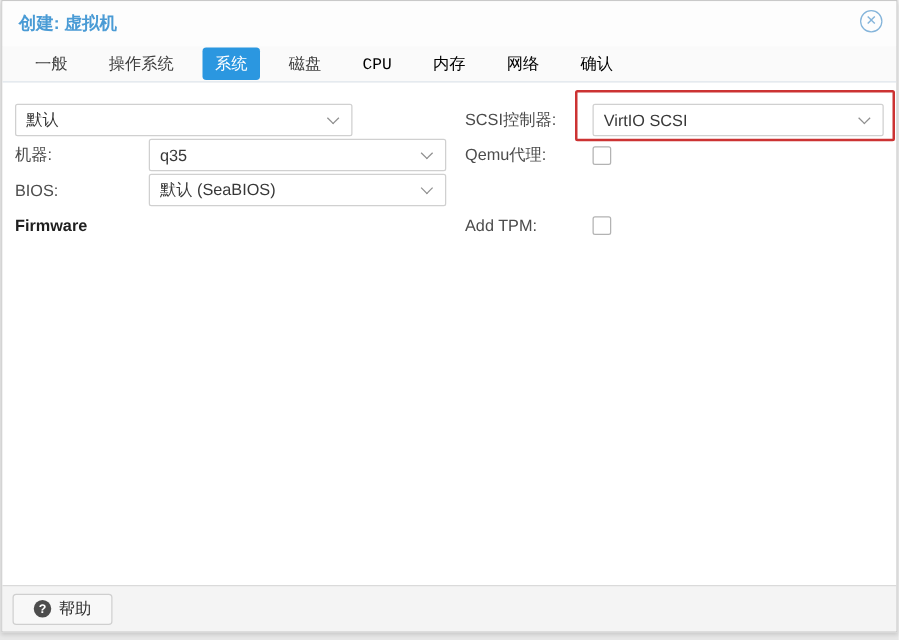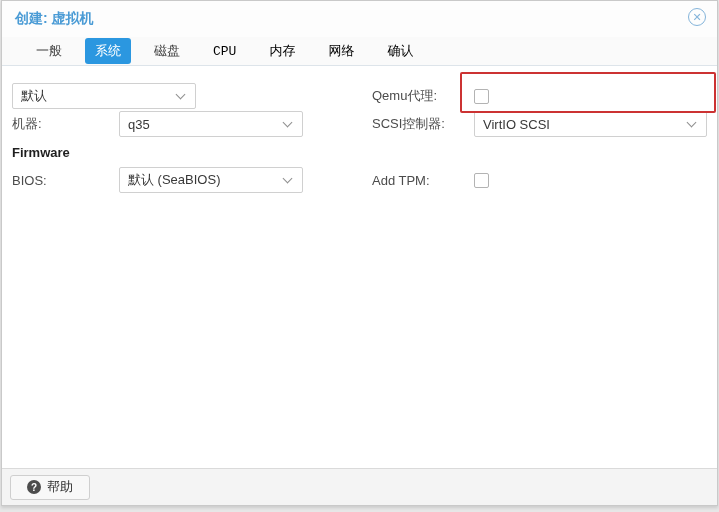--- a/index.html
+++ b/index.html
@@ -29,42 +29,42 @@
     width: 18px; height: 18px; border-radius: 50%;
     border: 1.5px solid #84b4da; color: #84b4da;
     display: flex; align-items: center; justify-content: center;
     font-size: 11px; line-height: 1; cursor: pointer;
   }
   
   .tabbar {
     position: absolute; top: 36px; left: 0; right: 0; height: 28px;
     background: #fafafa;
     display: flex; align-items: center;
-    padding-left: 24px;
+    padding-left: 16px;
   }
   .tab {
     padding: 4px 10px; margin-right: 13px;
     border-radius: 3px; color: #3f3f3f; cursor: pointer; white-space: nowrap;
   }
   .tab.active { background: var(--accent, #2b97e0); color: #ffffff; }
   .tab.disabled { color: #000000; cursor: default; font-family: Liberation Mono, monospace; }
   
   .content {
     position: absolute; top: 64px; left: 0; right: 0; bottom: 37px;
     background: #ffffff; border-top: 1px solid #dde4ea;
   }
   .col { position: absolute; top: 16px; }
   .col-left  { left: 10px;  width: 345px; }
   .col-right { left: 370px; width: 345px; }
   .frow { display: flex; align-items: center; height: 28px; }
   .flabel { flex: 0 0 107px; color: #4c4c4c; }
   .col-right .flabel { flex: 0 0 102px; }
   .section-label { font-weight: bold; color: #1f1f1f; }
   .field {
-    width: 184px; height: 26px;
+    width: 270px; height: 26px;
     background: #fff; border: 1px solid #d0d0d0; border-radius: 2px;
     display: flex; align-items: center; justify-content: space-between;
     padding-left: 8px; color: #383838; cursor: pointer;
   }
   .field.wide { width: 233px; }
   .chev {
     width: 7px; height: 7px; margin-right: 11px; margin-top: -4px;
     border-right: 1.5px solid #8f8f8f; border-bottom: 1.5px solid #8f8f8f;
     transform: rotate(45deg); flex: 0 0 auto;
   }
@@ -114,20 +114,21 @@
 
 <div class="window">
 
   <div class="titlebar">
     <div class="title">创建: 虚拟机</div>
     <div class="close-btn">✕</div>
   </div>
 
   <div class="tabbar">
     <div class="tab">一般</div>
+    <div class="tab">操作系统</div>
     <div class="tab active">系统</div>
     <div class="tab">磁盘</div>
     <div class="tab disabled">CPU</div>
     <div class="tab disabled">内存</div>
     <div class="tab disabled">网络</div>
     <div class="tab disabled">确认</div>
   </div>
 
   <div class="content">
     <div class="col col-left">
@@ -138,42 +139,42 @@
         </div>
       </div>
       <div class="frow">
         <span class="flabel">机器:</span>
         <div class="field">
           <span>q35</span>
           <span class="chev"></span>
         </div>
       </div>
       <div class="frow">
-        <span class="section-label">Firmware</span>
-      </div>
-      <div class="frow">
         <span class="flabel">BIOS:</span>
         <div class="field">
           <span>默认 (SeaBIOS)</span>
           <span class="chev"></span>
         </div>
       </div>
+      <div class="frow">
+        <span class="section-label">Firmware</span>
+      </div>
     </div>
 
     <div class="col col-right">
-      <div class="frow">
-        <span class="flabel">Qemu代理:</span>
-        <span class="checkbox"></span>
-      </div>
       <div class="frow">
         <span class="flabel">SCSI控制器:</span>
         <div class="field wide">
           <span>VirtIO SCSI</span>
           <span class="chev"></span>
         </div>
+      </div>
+      <div class="frow">
+        <span class="flabel">Qemu代理:</span>
+        <span class="checkbox"></span>
       </div>
       <div class="frow"></div>
       <div class="frow">
         <span class="flabel">Add TPM:</span>
         <span class="checkbox"></span>
       </div>
     </div>
   </div>
 
   <div class="annotation"></div>

